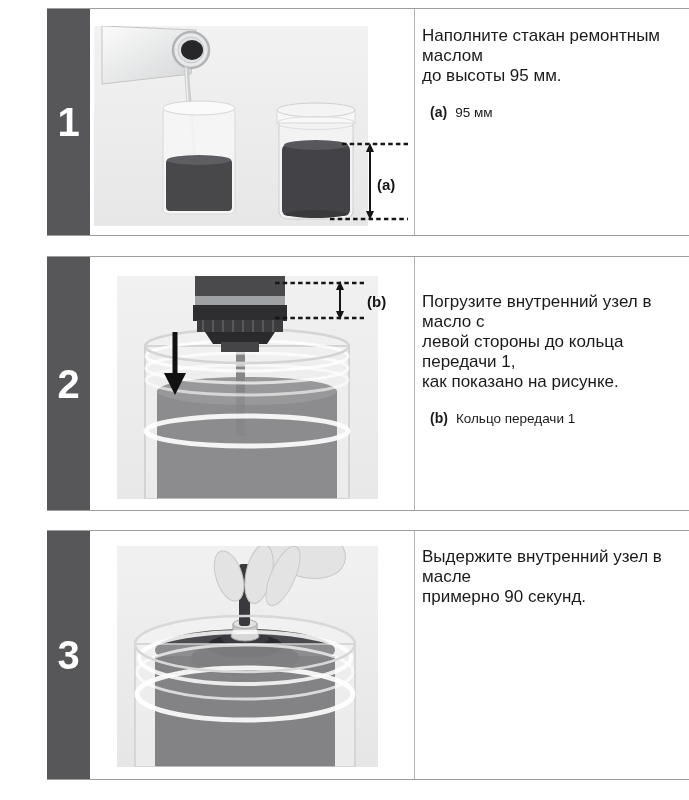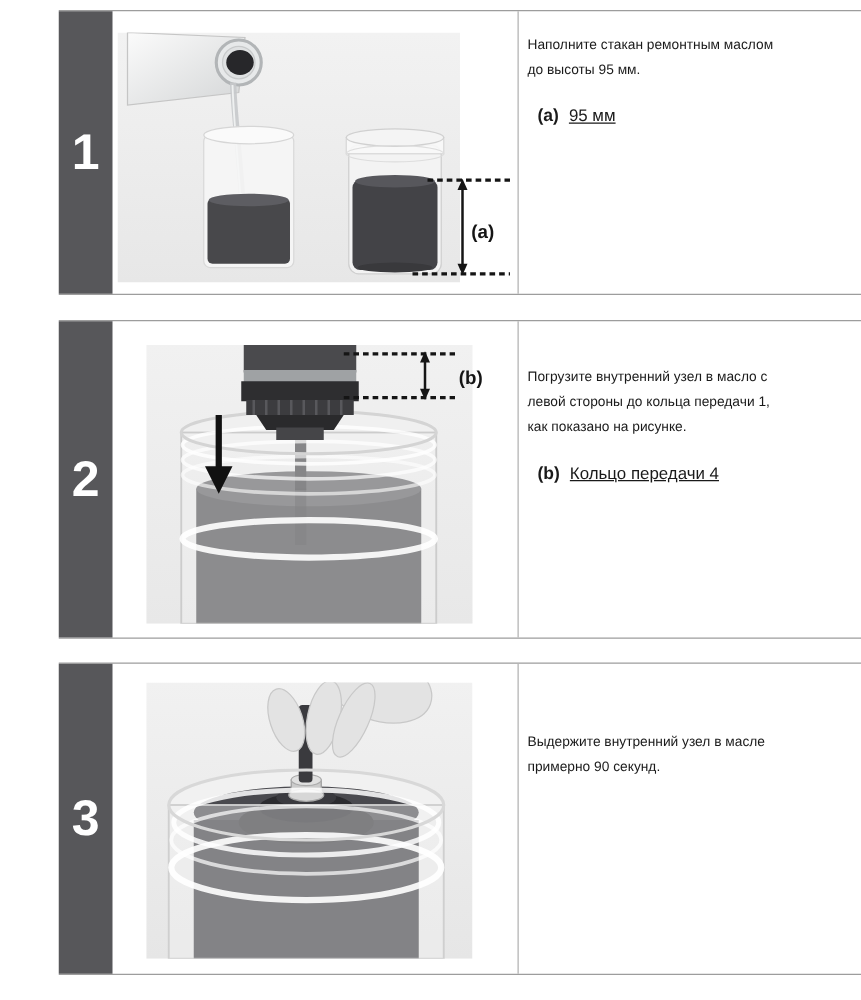--- a/index.html
+++ b/index.html
@@ -11,25 +11,25 @@
   .row-3{top:530px;height:250px;}
   .step-badge{position:absolute;left:0;top:0;bottom:0;width:43px;background:#57575a;
               display:flex;align-items:center;justify-content:center;}
   .step-badge span{color:#ffffff;font-size:40px;font-weight:700;line-height:1;}
   .figure{position:absolute;}
   .fig-1{left:47px;top:17px;}
   .fig-2{left:70px;top:19px;}
   .fig-3{left:70px;top:15px;}
   .divider{position:absolute;left:367px;top:0;bottom:0;width:1px;background:#b2b2b2;}
   .text-col{position:absolute;left:375px;right:6px;color:#1a1a1a;}
-  .tc-1{top:17px;} .tc-2{top:35px;} .tc-3{top:16px;margin-top:37px;}
-  .instruction{margin:0;font-size:11px;line-height:20px;white-space:pre-line;width:258px;}
+  .tc-1{top:17px;} .tc-2{top:35px;} .tc-3{top:16px;}
+  .instruction{margin:0;font-size:17px;line-height:20px;white-space:pre-line;width:258px;}
   .callout{margin:18px 0 0 8px;display:flex;align-items:baseline;gap:8px;}
   .callout-key{font-weight:700;font-size:14px;}
-  .callout-text{font-size:13.5px;text-decoration:underline;}
+  .callout-text{font-size:13.5px;}
   .fig-label{font-weight:700;font-size:15px;fill:#151515;font-family:"Liberation Sans",sans-serif;}
   .dash{stroke:#151515;stroke-width:2.6;stroke-dasharray:4.5 3.2;fill:none;}
   .dim{stroke:#151515;stroke-width:2;fill:none;}
   .dimhead{fill:#151515;}
 </style>
 </head>
 <body>
 
 <div class="page">
 
@@ -166,21 +166,21 @@
     </div>
 
     <div class="divider"></div>
 
     <div class="text-col tc-2">
       <p class="instruction">Погрузите внутренний узел в масло с
 левой стороны до кольца передачи 1,
 как показано на рисунке.</p>
       <p class="callout">
         <span class="callout-key">(b)</span>
-        <span class="callout-text">Кольцо передачи 4</span>
+        <span class="callout-text">Кольцо передачи 1</span>
       </p>
     </div>
   </section>
 
   <section class="step-row row-3">
     <div class="step-badge">
       <span>3</span>
     </div>
 
     <div class="figure fig-3">

